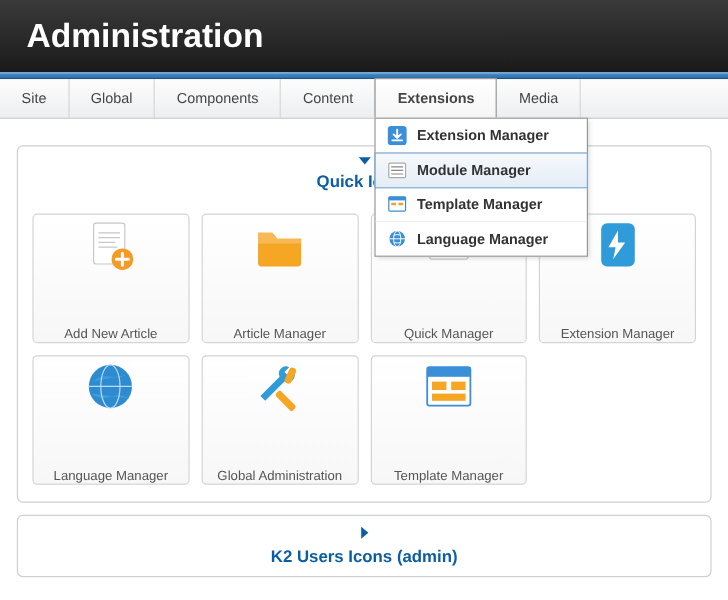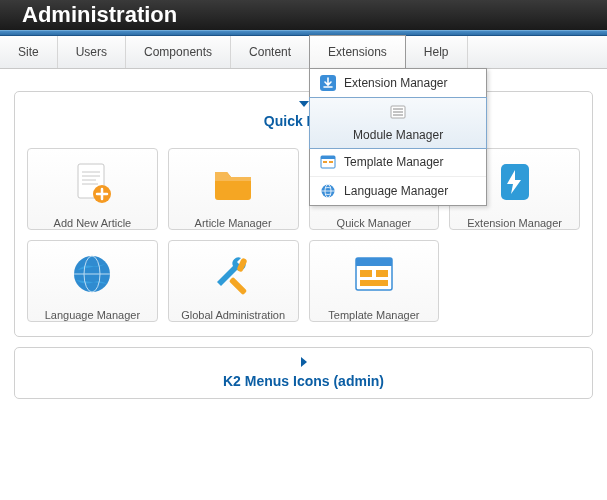--- a/index.html
+++ b/index.html
@@ -1,22 +1,22 @@
 <!DOCTYPE html>
 <html><head>
 <meta charset="utf-8">
 <style>
 * { margin: 0; padding: 0; box-sizing: border-box; }
 body { font-family: Arial, Helvetica, sans-serif; font-size: 12px; background: #fff; width: 607px; }
 
 .header {
   background: linear-gradient(to bottom, #3a3a3a 0%, #1a1a1a 100%);
   color: #fff;
-  padding: 2px 22px;
-  font-size: 22px;
+  padding: 14px 22px;
+  font-size: 28px;
   font-weight: bold;
 }
 .header-strip {
   height: 6px;
   background: linear-gradient(to bottom, #4a8dc6 0%, #2e6fa8 100%);
   border-top: 1px solid #6faad8;
   border-bottom: 1px solid #1d5488;
 }
 
 .menubar {
@@ -32,20 +32,21 @@
   font-size: 12px;
   cursor: pointer;
   position: relative;
 }
 .menubar-item.open {
   background: linear-gradient(to bottom, #fff 0%, #f5f5f5 100%);
   border: 1px solid #999;
   border-bottom: none;
   margin-top: -1px;
   margin-left: -1px;
+  font-weight: bold;
 }
 
 .dropdown {
   position: absolute;
   top: 100%;
   left: -1px;
   background: #fff;
   border: 1px solid #999;
   min-width: 178px;
   z-index: 100;
@@ -58,21 +59,20 @@
   padding: 6px 10px;
   border-bottom: 1px solid #eee;
   color: #333;
   cursor: pointer;
 }
 .dropdown-item:last-child { border-bottom: none; }
 .dropdown-item.highlighted {
   background: linear-gradient(to bottom, #f6f9fc 0%, #e4edf5 100%);
   border: 1px solid #7fa8cf;
   margin: -1px;
-  flex-direction: column;
 }
 .dd-icon { width: 16px; height: 16px; display: inline-flex; align-items: center; justify-content: center; }
 
 .content { padding: 22px 14px; }
 
 .panel {
   border: 1px solid #d0d0d0;
   border-radius: 5px;
   margin-bottom: 10px;
   background: #fff;
@@ -95,44 +95,44 @@
 .icon-grid {
   display: grid;
   grid-template-columns: repeat(4, 1fr);
   gap: 10px;
   padding: 10px 12px 14px;
 }
 .icon-tile {
   border: 1px solid #d4d4d4;
   border-radius: 4px;
   background: linear-gradient(to bottom, #fff 0%, #f7f7f7 100%);
-  height: 82px;
+  height: 108px;
   display: flex;
   flex-direction: column;
   align-items: center;
-  justify-content: flex-end;
+  justify-content: space-between;
   gap: 10px;
   cursor: pointer;
   color: #555;
   font-size: 11px;
 }
 .tile-glyph { width: 50px; height: 50px; display: flex; align-items: center; justify-content: center; }
 .tile-glyph svg { width: 48px; height: 48px; }
 </style>
 </head>
 <body>
 
 <div class="header">
   <span>Administration</span>
 </div>
 <div class="header-strip"></div>
 
 <div class="menubar">
   <div class="menubar-item">Site</div>
-  <div class="menubar-item">Users</div>
+  <div class="menubar-item">Global</div>
   <div class="menubar-item">Components</div>
   <div class="menubar-item">Content</div>
   <div class="menubar-item open">
     <span>Extensions</span>
     <div class="dropdown">
       <div class="dropdown-item">
         <span class="dd-icon">
           <svg viewBox="0 0 16 16">
               <rect width="16" height="16" rx="3" fill="#3b8ed8"></rect>
               <path d="M8 3v6M5 7l3 3 3-3M4 12h8" stroke="#fff" stroke-width="1.6" fill="none" stroke-linecap="round"></path>
@@ -168,21 +168,21 @@
               <circle cx="8" cy="8" r="6.5" fill="#3b8ed8"></circle>
               <ellipse cx="8" cy="8" rx="3" ry="6.5" fill="none" stroke="#fff" stroke-width="0.8"></ellipse>
               <line x1="1.5" y1="8" x2="14.5" y2="8" stroke="#fff" stroke-width="0.8"></line>
               <path d="M5 5 q3 -1 6 0 M5 11 q3 1 6 0" stroke="#fff" stroke-width="0.8" fill="none"></path>
             </svg>
         </span>
         <span>Language Manager</span>
       </div>
     </div>
   </div>
-  <div class="menubar-item">Help</div>
+  <div class="menubar-item">Media</div>
 </div>
 
 <div class="content">
 
   <div class="panel">
     <div class="panel-header">
       <span class="disclosure open"></span>
       <span>Quick Icons</span>
     </div>
     <div class="icon-grid">
@@ -269,17 +269,17 @@
         </div>
         <span>Template Manager</span>
       </div>
 
     </div>
   </div>
 
   <div class="panel">
     <div class="panel-header">
       <span class="disclosure closed"></span>
-      <span>K2 Menus Icons (admin)</span>
+      <span>K2 Users Icons (admin)</span>
     </div>
   </div>
 
 </div>
 
 </body></html>

